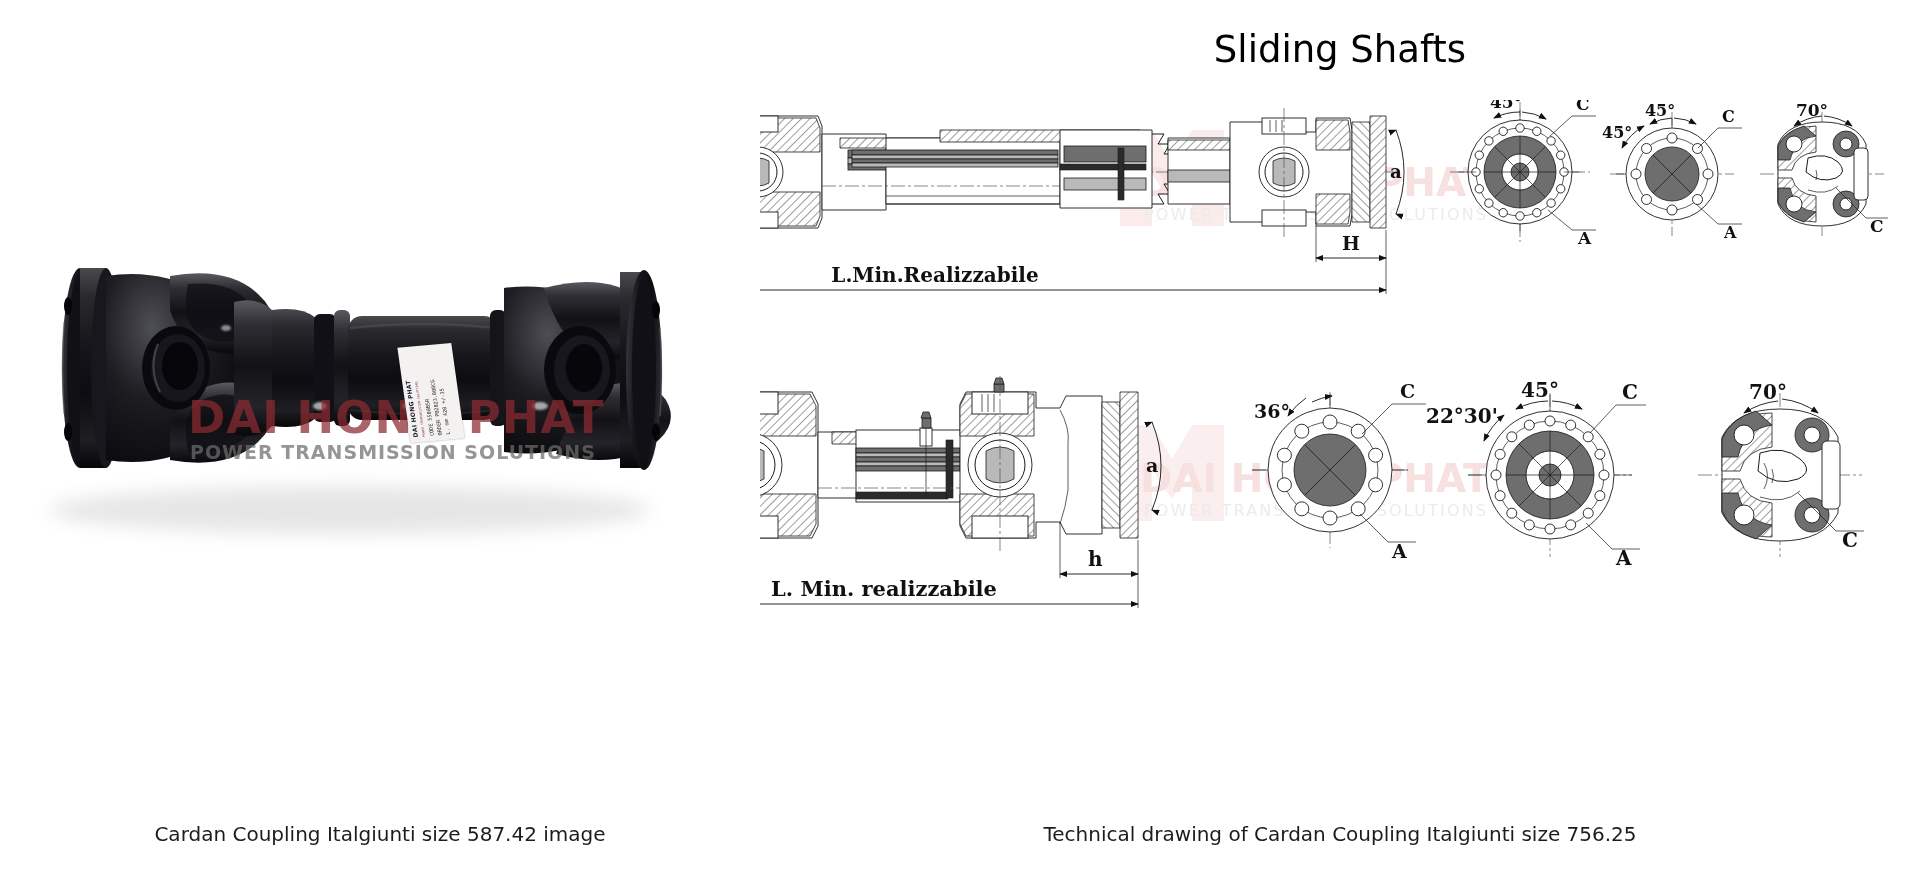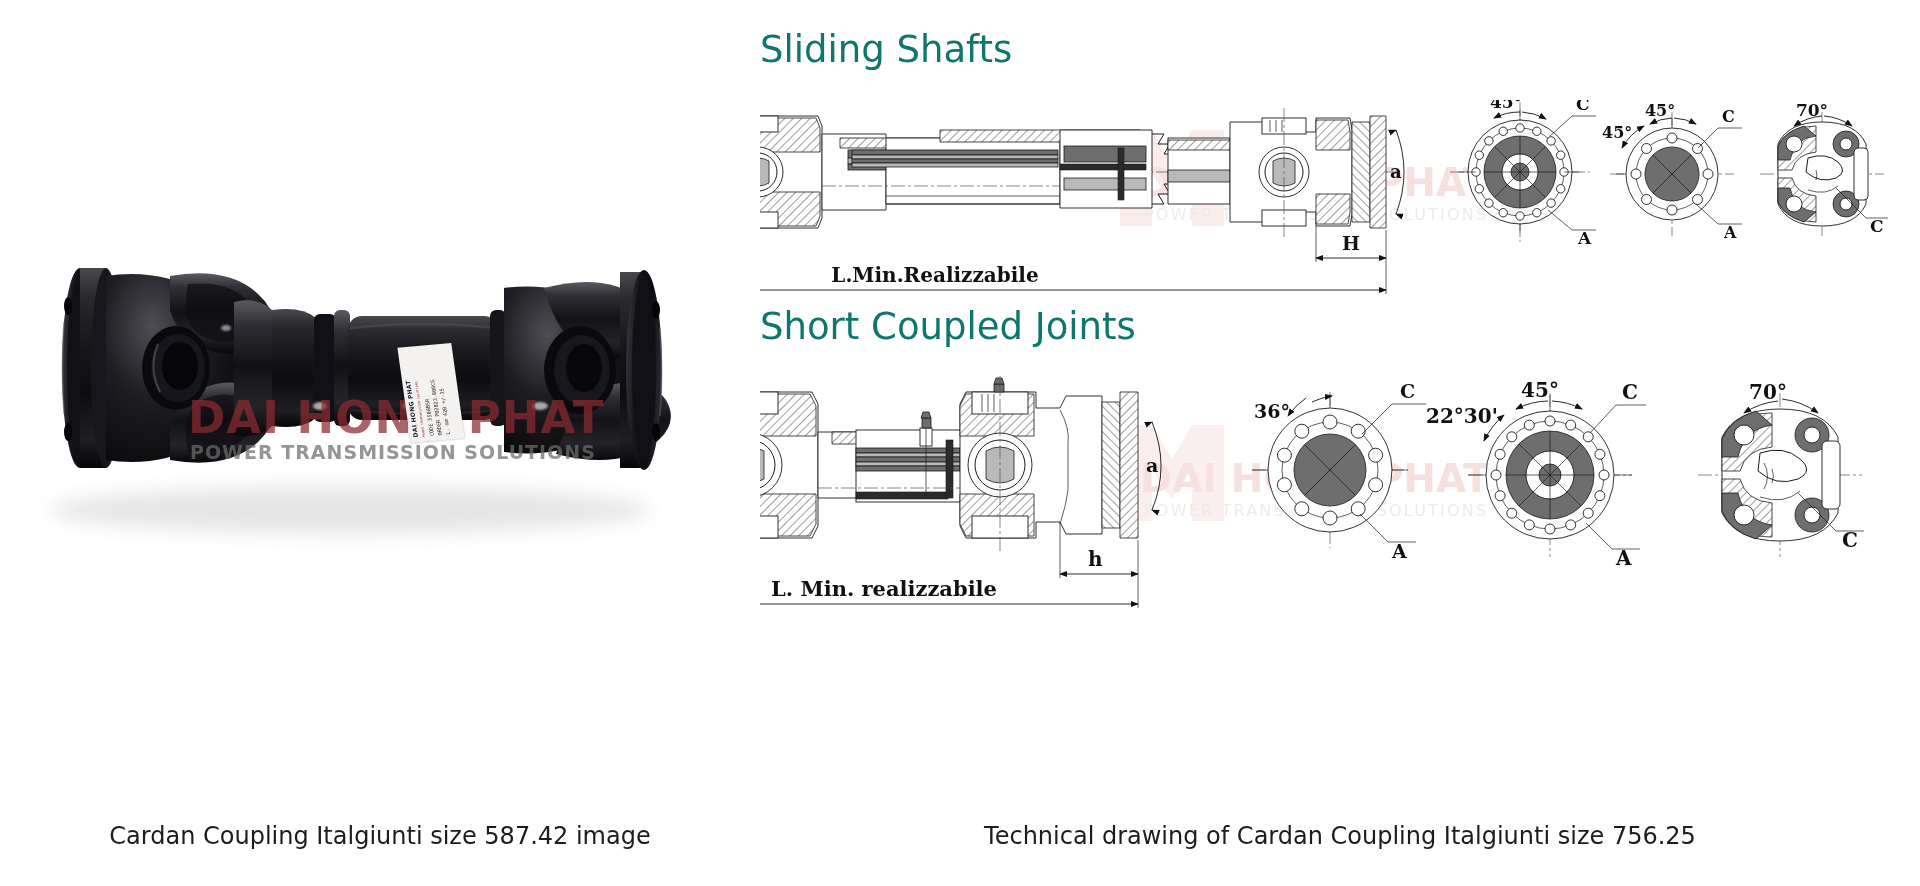--- a/index.html
+++ b/index.html
@@ -56,36 +56,36 @@
     font-family: "DejaVu Sans", sans-serif;
     font-weight: 700; font-size: 6px; color: #1a1a2e;
     letter-spacing: .3px;
   }
   .sticker-sub { font-size: 3px; color:#8a2b33; letter-spacing:.2px; }
 
   
   .tech-pane { position: absolute; left: 760px; top: 0; width: 1160px; height: 810px; }
 
   .sec-title {
-    text-align: left;
+    text-align: center;
     font-family: "DejaVu Sans", sans-serif;
     font-weight: 400;
-    color: #0f766e;
+    color: #000000;
   }
   #title-sliding { position:absolute; left:0; top: 28px; width: 1160px; font-size: 37px; }
   #title-short   { position:absolute; left:0; top: 305px; width: 1160px; font-size: 37px; }
 
   .dwg-sliding { position: absolute; left: 0px; top: 100px; width: 1160px; height: 200px; }
   .dwg-short   { position: absolute; left: 0px; top: 370px; width: 1160px; height: 245px; }
 
   
   .caption {
     position: absolute;
     font-family: "DejaVu Sans", sans-serif;
-    font-size: 24px;
+    font-size: 20px;
     color: #1c1c1c;
     text-align: center;
   }
   #caption-left  { left: 0px;   top: 822px; width: 760px; }
   #caption-right { left: 760px; top: 822px; width: 1160px; }
 
   
   .ln   { stroke:#1a1a1a; stroke-width:1; fill:none; }
   .ln-t { stroke:#1a1a1a; stroke-width:0.7; fill:none; }
   .ctr  { stroke:#555; stroke-width:0.7; fill:none; stroke-dasharray:14 3 3 3; }
@@ -486,21 +486,20 @@
         <rect class="white-f" x="32" y="-26" width="14" height="52" rx="4"></rect>
         <path class="dim" d="M-28,-48 a58,58 0 0 1 28,-10" marker-start="url(#arrL)"></path>
         <path class="dim" d="M2,-58 a58,58 0 0 1 28,10" marker-end="url(#arrR)"></path>
         <text class="lbl-serif" x="-10" y="-58" font-size="17" text-anchor="middle">70°</text>
         <line class="ln-t" x1="14" y1="14" x2="44" y2="44"></line>
         <line class="ln-t" x1="44" y1="44" x2="66" y2="44"></line>
         <text class="lbl-serif" x="48" y="58" font-size="17">C</text>
       </g>
     </svg>
 
-    <div class="sec-title" id="title-short">Short Coupled Joints</div>
 
     <svg class="dwg-short" viewBox="0 0 1160 245">
 
       <g class="wm-dwg" opacity="0.5">
         <g transform="translate(300,55)" opacity=".5">
           <path d="M60,0 L92,0 L112,34 L132,0 L164,0 L164,96 L132,96 L132,44 L112,74 L92,44 L92,96 L60,96 Z" fill="#f0b9b9"></path>
         </g>
         <text x="380" y="122" font-size="39" font-weight="700" fill="#f0c2c2" font-family="DejaVu Sans, sans-serif">DAI HONG PHAT</text>
         <text x="384" y="146" font-size="16" letter-spacing="2.2" fill="#d8d8d8" font-family="DejaVu Sans, sans-serif">POWER TRANSMISSION SOLUTIONS</text>
       </g>

